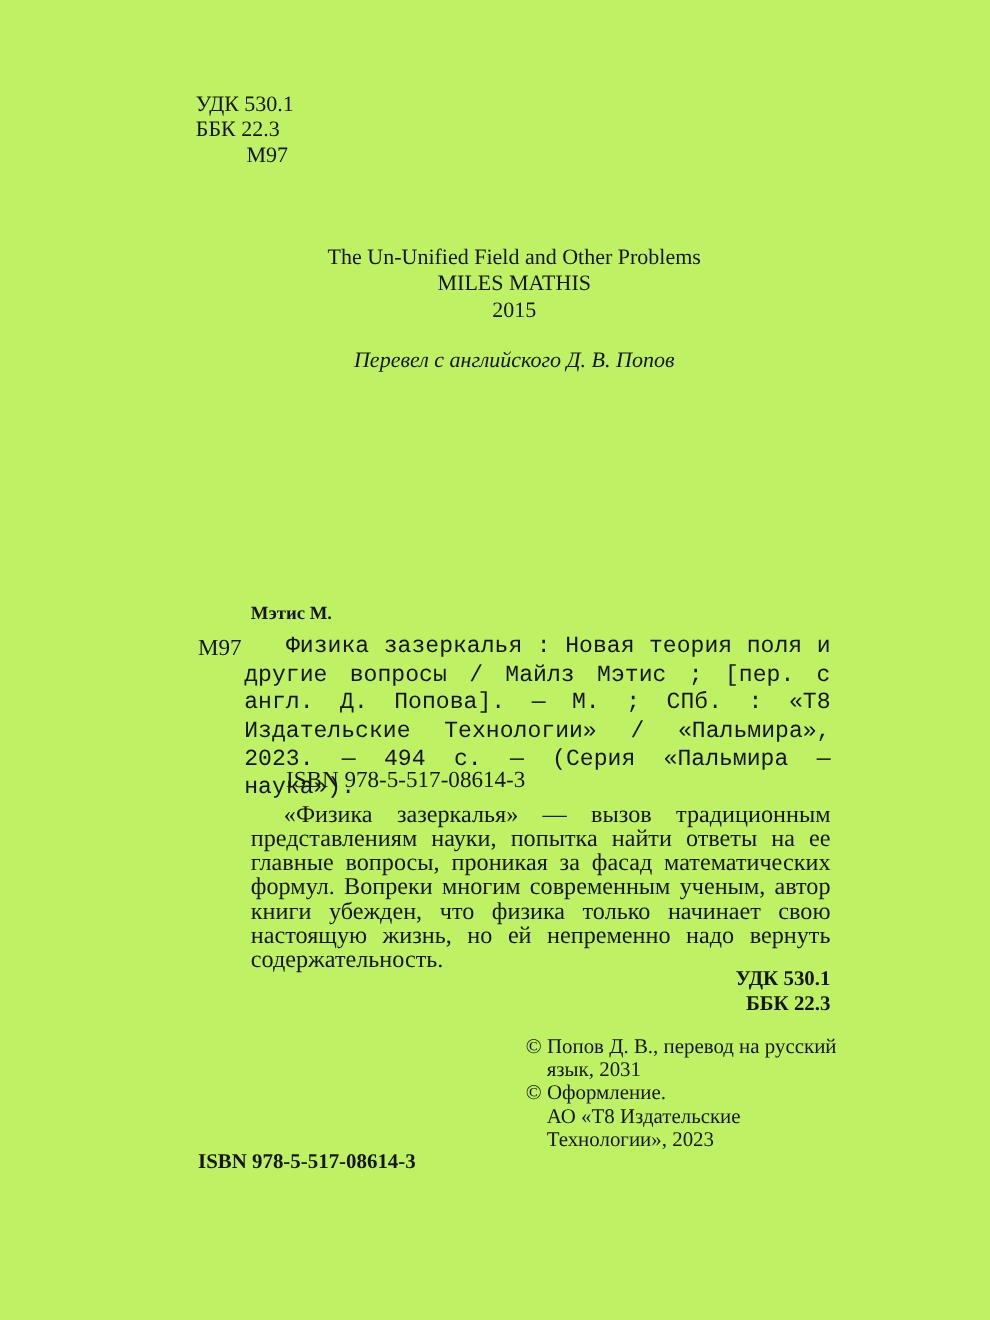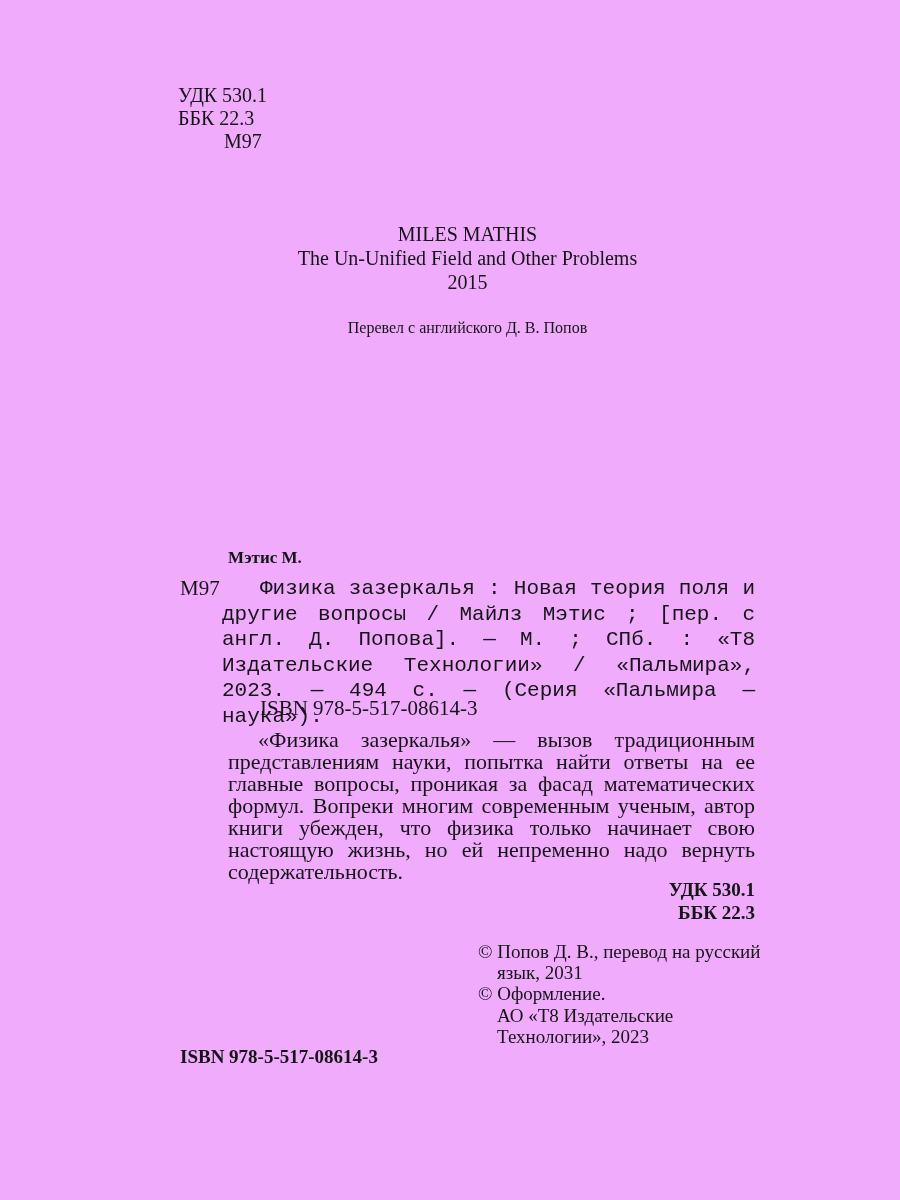--- a/index.html
+++ b/index.html
@@ -6,41 +6,42 @@
   html, body { background: #ffffff; }
   body {
     width: 900px; height: 1200px;
     font-family: "Liberation Serif", "DejaVu Serif", serif;
     color: #151515;
     -webkit-font-smoothing: antialiased;
   }
   .page {
     position: relative;
     width: 900px; height: 1200px;
-    background: #f0abfc;
+    background: #bef264;
     overflow: hidden;
   }
 
   
   .top-codes {
     position: absolute; left: 178px; top: 84px;
     font-size: 20px; line-height: 23px;
   }
   .top-codes .code-indent { padding-left: 46px; }
 
   
   .title-block {
     position: absolute; left: 180px; top: 222px; width: 575px;
     text-align: center;
     font-size: 20px; line-height: 24px;
   }
   .translator-line {
     position: absolute; left: 180px; top: 316px; width: 575px;
     text-align: center;
-    font-size: 16px; line-height: 24px;
+    font-style: italic;
+    font-size: 20px; line-height: 24px;
   }
 
   
   .author-heading {
     position: absolute; left: 228px; top: 545px;
     font-weight: bold; font-size: 17px; line-height: 25px;
   }
   .biblio-block {
     position: absolute; left: 180px; top: 576px; width: 575px;
     font-size: 21px; line-height: 25.5px;
@@ -94,22 +95,22 @@
 
 <div class="page">
 
   <div class="top-codes">
     <div>УДК 530.1</div>
     <div>ББК 22.3</div>
     <div class="code-indent">М97</div>
   </div>
 
   <div class="title-block">
+    <div>The Un-Unified Field and Other Problems</div>
     <div>MILES MATHIS</div>
-    <div>The Un-Unified Field and Other Problems</div>
     <div>2015</div>
   </div>
 
   <div class="translator-line">Перевел с английского Д. В. Попов</div>
 
   <div class="author-heading">Мэтис М.</div>
 
   <div class="biblio-block">
     <span class="biblio-code">М97</span>
     <div class="biblio-text">Физика зазеркалья : Новая теория поля и другие вопросы / Майлз Мэтис ; [пер. с англ. Д. Попова]. — М. ; СПб. : «Т8 Издательские Технологии» / «Пальмира», 2023. — 494 с. — (Серия «Пальмира — наука»).</div>

